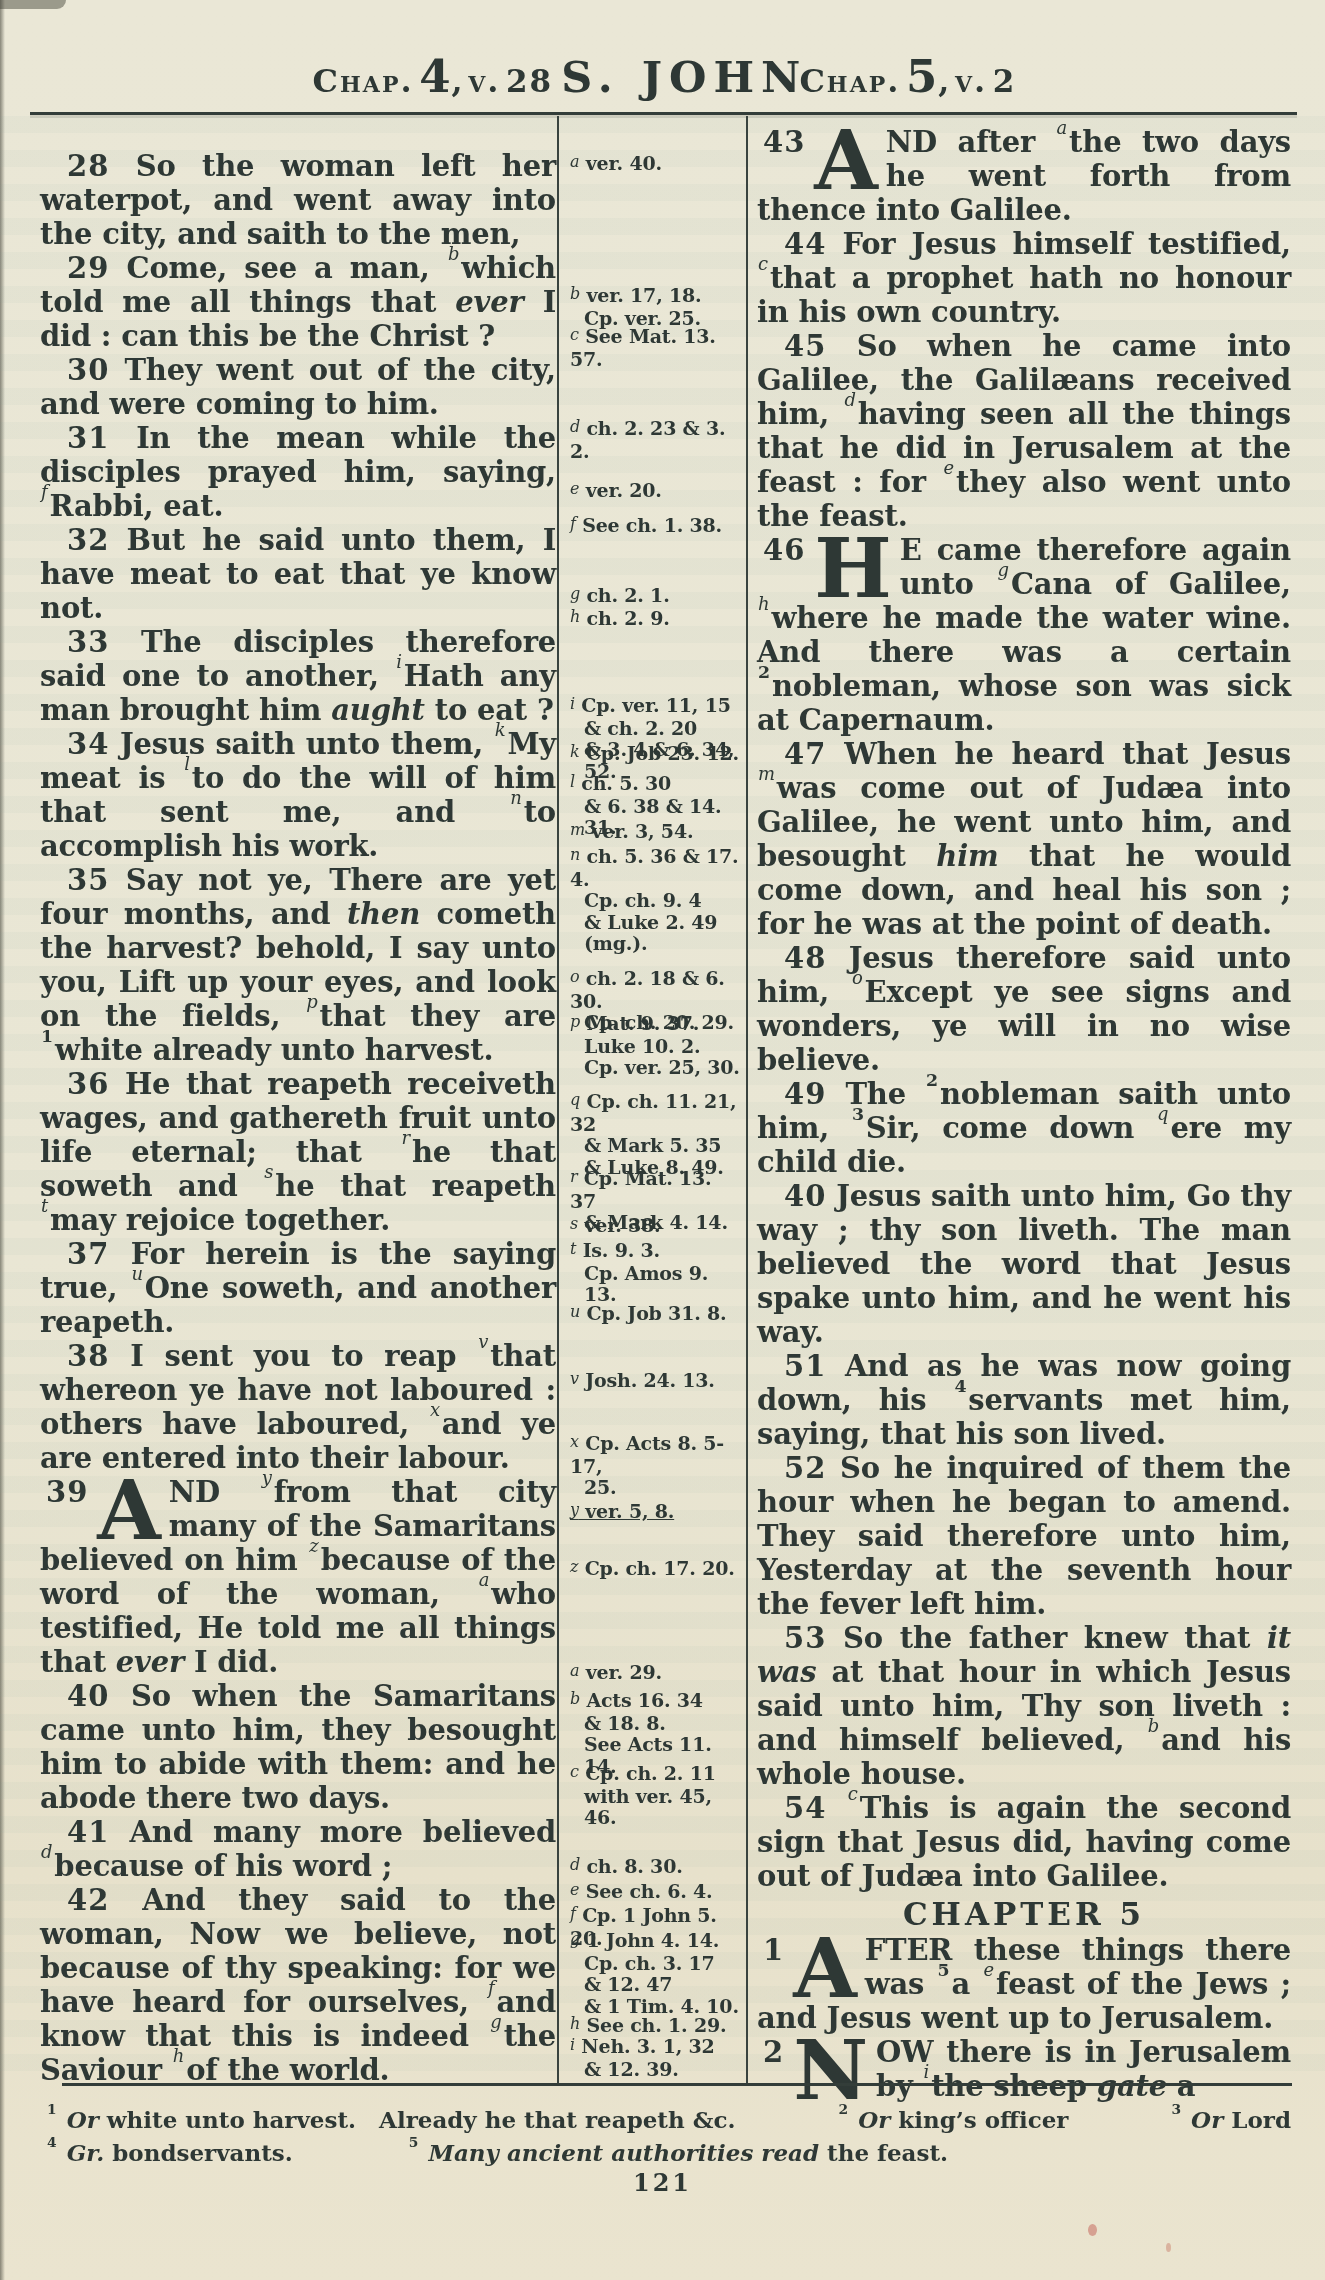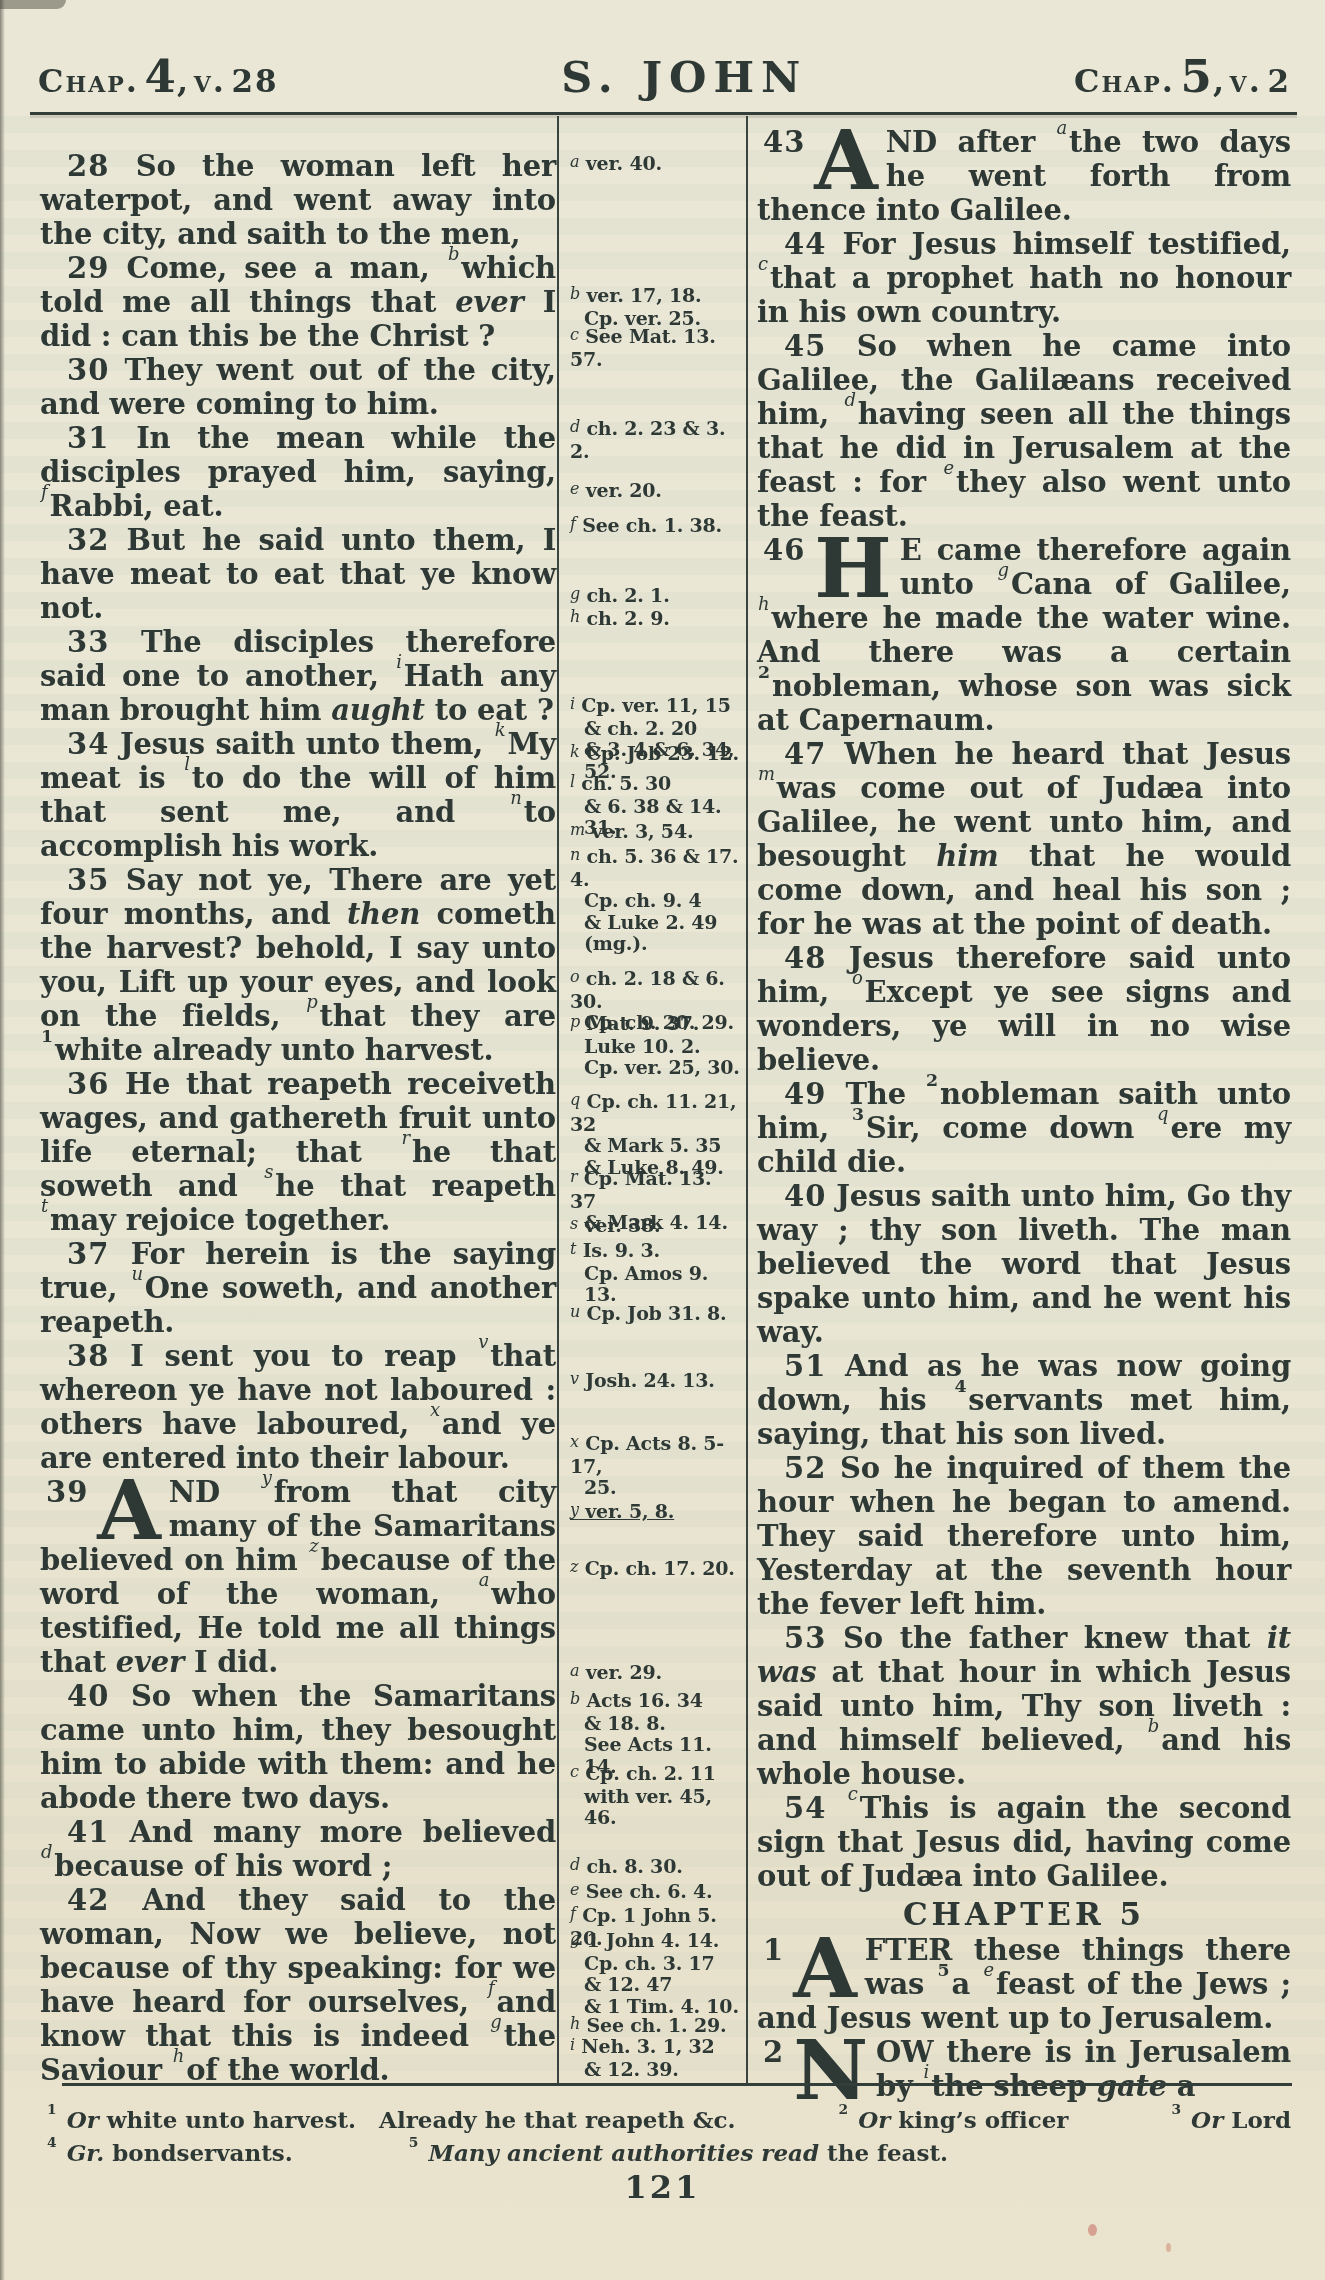--- a/index.html
+++ b/index.html
@@ -18,21 +18,21 @@
   .scan-edge{position:absolute;left:0;top:0;width:5px;height:100%;
     background:linear-gradient(90deg,rgba(55,55,45,.55),rgba(55,55,45,0));}
   .corner-smudge{position:absolute;left:0;top:0;width:66px;height:9px;
     background:rgba(60,60,48,.45);border-radius:0 0 10px 0;}
   .spot{position:absolute;border-radius:50%;}
   .spot1{left:1088px;top:2224px;width:9px;height:12px;background:rgba(190,80,70,.45);}
   .spot2{left:1166px;top:2243px;width:5px;height:9px;background:rgba(190,90,70,.35);}
 
   
   .page-header{position:absolute;top:50px;left:38px;right:34px;
-    display:flex;justify-content:space-between;align-items:baseline;}
+    display:flex;justify-content:center;align-items:baseline;}
   .running-head{white-space:nowrap;}
   .rh-chap,.rh-v{font-variant:small-caps;font-size:32px;letter-spacing:2px;}
   .rh-num{font-size:45px;letter-spacing:1px;}
   .rh-sep{font-size:32px;}
   .rh-vnum{font-size:31px;letter-spacing:2px;}
   .page-title{font-size:43px;letter-spacing:7px;transform:translateX(8px);}
   .head-rule{position:absolute;top:112px;left:30px;right:28px;height:3px;
     background:#333d39;box-shadow:0 3px 0 rgba(51,61,57,.15);}
 
   
@@ -65,21 +65,21 @@
 
   
   .foot-rule{position:absolute;top:2083px;left:62px;right:33px;height:3px;background:#333d39;}
   .footnotes{position:absolute;top:2103px;left:46px;right:34px;
     font-size:23px;line-height:33px;}
   .fn-row1{display:flex;justify-content:space-between;}
   .fn-row2{display:flex;justify-content:flex-start;gap:115px;}
   .fn{white-space:nowrap;}
 
   .page-number{position:absolute;top:2168px;left:0;width:100%;text-align:center;
-    font-size:32px;letter-spacing:3px;}
+    font-size:24px;letter-spacing:3px;}
 </style>
 </head>
 <body>
 
 <div class="page">
   <div class="scan-edge"></div>
   <div class="corner-smudge"></div>
   <div class="spot spot1"></div>
   <div class="spot spot2"></div>
 

